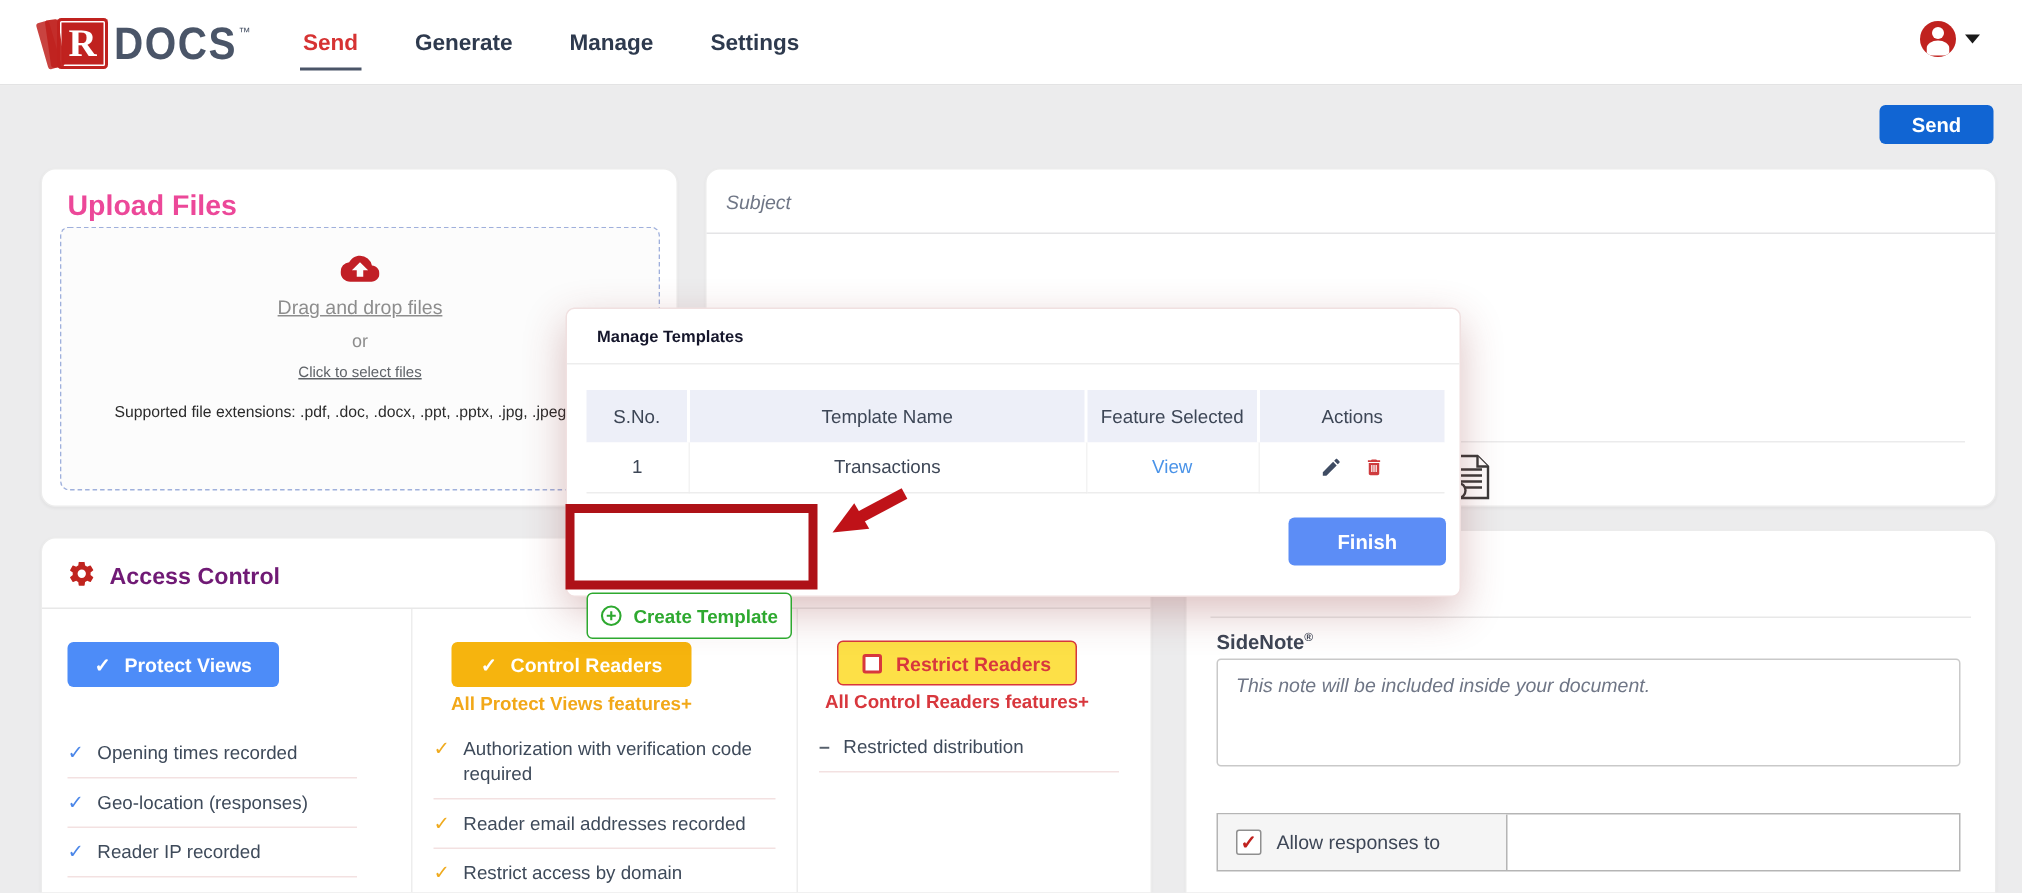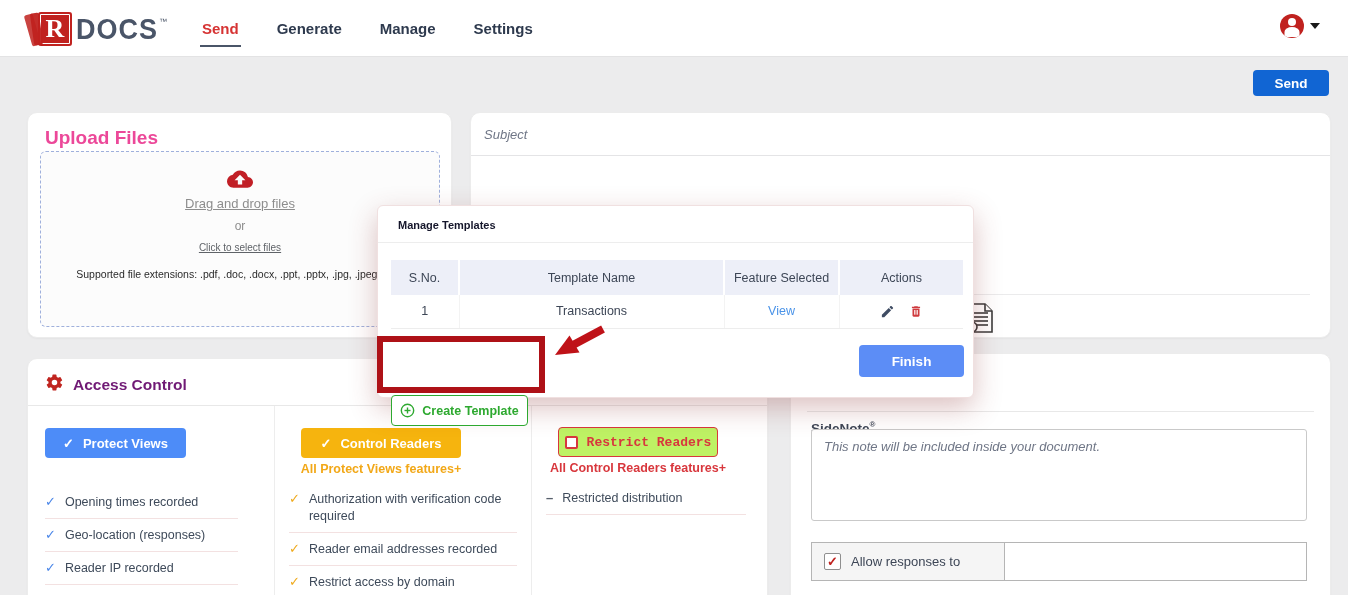--- a/index.html
+++ b/index.html
@@ -84,39 +84,39 @@
   .access-title { font-size:15.5px; font-weight:bold; color:#701a75; }
   .access-divider { position:absolute; left:0; top:46px; width:100%; height:1px; background:#e8e8e8; }
   .access-col { position:absolute; top:47px; bottom:0; }
   .access-col.c1 { left:0; width:247px; border-right:1px solid #ededed; }
   .access-col.c2 { left:247px; width:257px; border-right:1px solid #ededed; }
   .access-col.c3 { left:504px; width:237px; }
   .plan-btn { display:flex; align-items:center; justify-content:center; gap:9px; height:30px; border-radius:4px; font-size:13px; font-weight:bold; cursor:pointer; }
   .plan-btn .chk { font-size:13px; }
   .btn-blue  { margin:22px 0 0 17px; width:141px; background:#4d8cf8; color:#fff; }
   .btn-amber { margin:22px 0 0 26px; width:160px; background:#f6b40e; color:#fff; }
-  .btn-redoutline { margin:21px 0 0 26px; width:160px; background:#bef264; border:1.5px solid #d8373d; color:#d8373d;font-family:Liberation Mono, monospace; }
+  .btn-redoutline { margin:21px 0 0 26px; width:160px; background:#fde047; border:1.5px solid #d8373d; color:#d8373d; }
   .red-square { width:13px; height:13px; border:2px solid #d8373d; border-radius:2px; background:#fff; }
   .features-link { font-size:12.5px; font-weight:bold; text-align:center; margin-top:4px; cursor:pointer; }
   .features-amber { color:#f2a818; width:212px; margin-left:0px; }
   .features-red { color:#d8373d; width:212px; }
   .feat-list { margin-top:0; }
   .feat-item { display:flex; align-items:flex-start; gap:9px; font-size:12.5px; color:#3e4a5a; padding:8px 0 7px 0; border-bottom:1px solid #f3e1e1; line-height:1.35; }
   .feat-item .tick { font-size:13px; margin-top:-1px; }
   .tick-blue { color:#4a86e8; } .tick-amber { color:#efaa1d; } .tick-dash { color:#57606c; font-weight:bold; }
   .c1 .feat-list { margin:28px 0 0 17px; width:193px; }
   .c2 .feat-list { margin:7px 0 0 14px; width:228px; }
   .c3 .feat-list { margin:7px 0 0 14px; width:200px; }
 
   
   .note-card { left:790px; top:353px; width:541px; height:280px; }
   .note-divider { position:absolute; left:16px; right:16px; top:57px; height:1px; background:#e8e8e8; }
   .note-label { position:absolute; left:20px; top:66px; font-size:13.5px; font-weight:bold; color:#3d4656; }
   .note-label sup { font-size:8px; }
-  .note-area { position:absolute; left:20px; top:75px; width:496px; height:92px; border:1px solid #c9c9c9; border-radius:3px; resize:none; outline:none; padding:9px 12px; font-size:13px; font-family:"Liberation Sans",sans-serif; color:#737373; }
+  .note-area { position:absolute; left:20px; top:85px; width:496px; height:72px; border:1px solid #c9c9c9; border-radius:3px; resize:none; outline:none; padding:9px 12px; font-size:13px; font-family:"Liberation Sans",sans-serif; color:#737373; }
   .note-area::placeholder { font-style:italic; color:#6f7686; }
   .allow-box { position:absolute; left:20px; top:188px; width:496px; height:39px; border:1px solid #b5b5b5; display:flex; }
   .allow-left { width:193px; background:#f5f5f5; border-right:1px solid #b5b5b5; display:flex; align-items:center; gap:10px; padding-left:12px; }
   .allow-check { width:17px; height:17px; background:#fff; border:1px solid #8f8f8f; border-radius:2px; color:#c0221f; font-size:13px; font-weight:bold; display:flex; align-items:center; justify-content:center; cursor:pointer; }
   .allow-label { font-size:13px; color:#3d4656; }
   .allow-input { flex:1; border:none; outline:none; font-size:13px; color:#222; padding-left:14px; font-family:"Liberation Sans",sans-serif; background:#fff;}
 </style>
 </head>
 <body>
 

